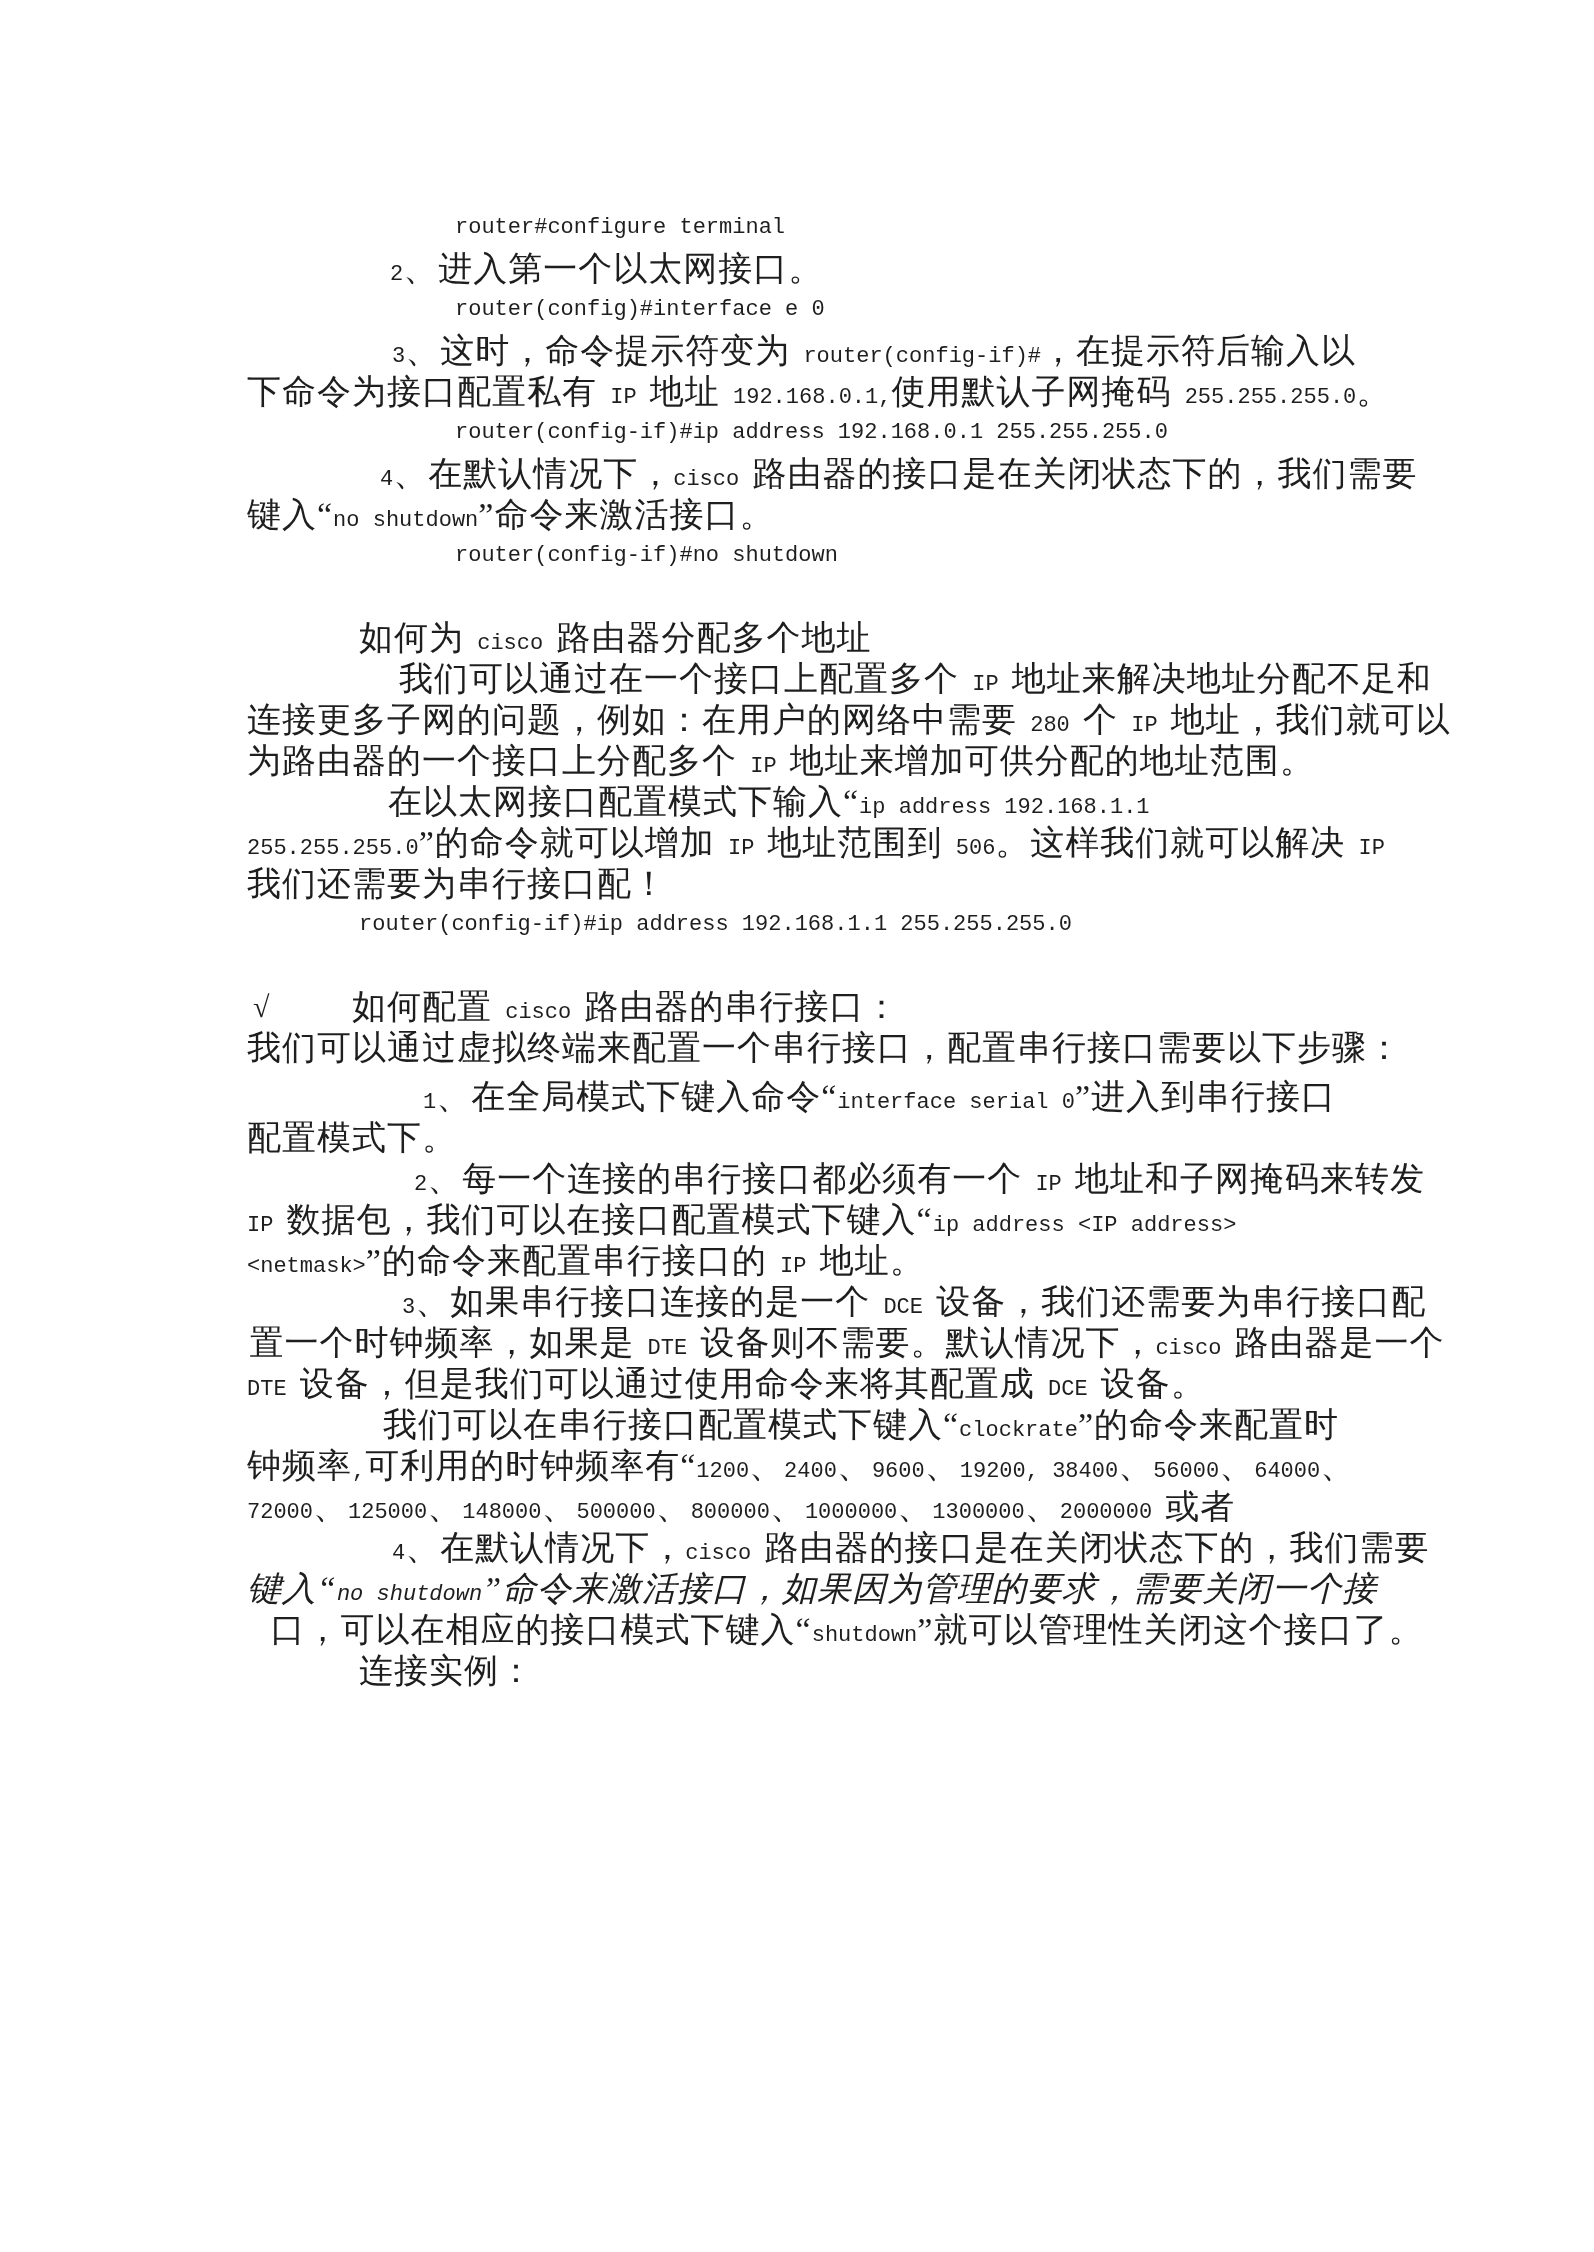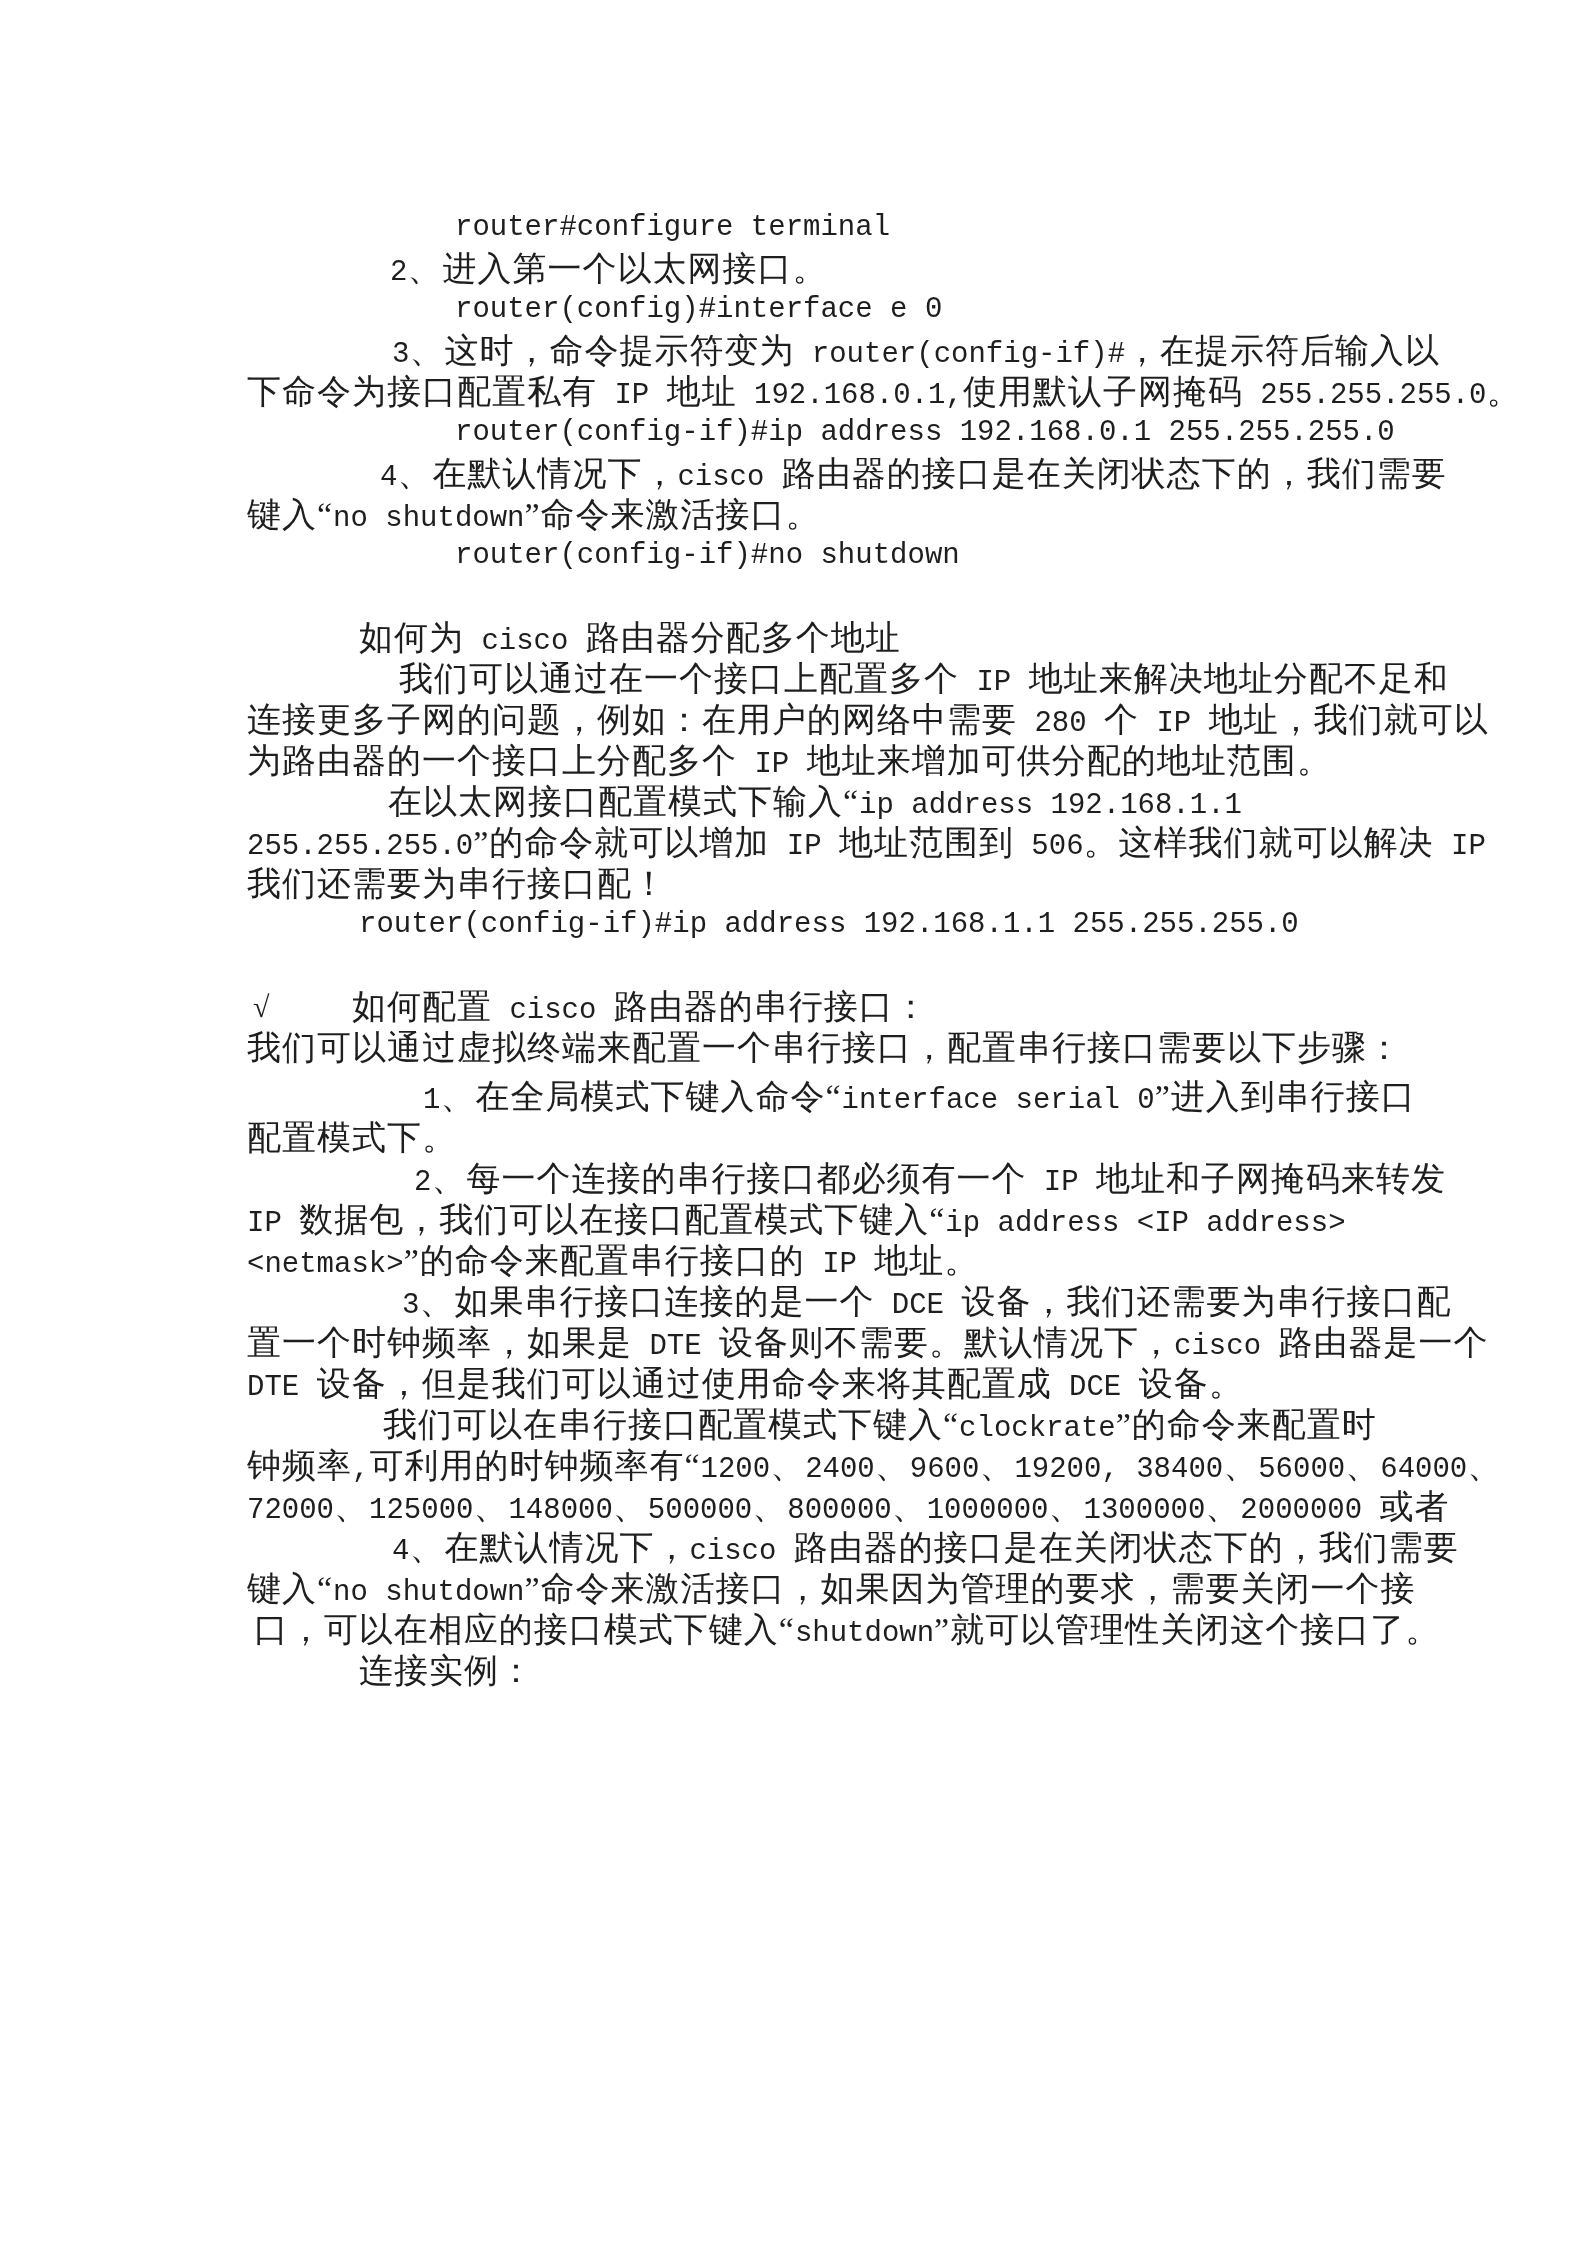--- a/index.html
+++ b/index.html
@@ -28,21 +28,21 @@
     line-height: 41px;
     font-size: 34px;
     letter-spacing: 1px;
     white-space: pre;
     color: #1e1e1e;
   }
   .line.blank { height: 41px; }
   
   .line.cmd, .lat {
     font-family: "Liberation Mono", "DejaVu Sans Mono", monospace;
-    font-size: 29px;
+    font-size: 22px;
     letter-spacing: 0;
   }
   .marker {
     position: absolute;
     left: 6px;
     top: 0;
     font-size: 30px;
     letter-spacing: 0;
   }
 </style>
@@ -77,17 +77,17 @@
       <div class="line" style="padding-left: 167px;"><span class="lat">2</span><span>、每一个连接的串行接口都必须有一个</span><span class="lat"> IP </span><span>地址和子网掩码来转发</span></div>
       <div class="line" style="padding-left: 0px;"><span class="lat">IP </span><span>数据包，我们可以在接口配置模式下键入“</span><span class="lat">ip address &lt;IP address&gt;</span></div>
       <div class="line" style="padding-left: 0px;"><span class="lat">&lt;netmask&gt;</span><span>”的命令来配置串行接口的</span><span class="lat"> IP </span><span>地址。</span></div>
       <div class="line" style="padding-left: 155px;"><span class="lat">3</span><span>、如果串行接口连接的是一个</span><span class="lat"> DCE </span><span>设备，我们还需要为串行接口配</span></div>
       <div class="line" style="padding-left: 0px; text-align: center;"><span>置一个时钟频率，如果是</span><span class="lat"> DTE </span><span>设备则不需要。默认情况下，</span><span class="lat">cisco </span><span>路由器是一个</span></div>
       <div class="line" style="padding-left: 0px;"><span class="lat">DTE </span><span>设备，但是我们可以通过使用命令来将其配置成</span><span class="lat"> DCE </span><span>设备。</span></div>
       <div class="line" style="padding-left: 136px;"><span>我们可以在串行接口配置模式下键入“</span><span class="lat">clockrate</span><span>”的命令来配置时</span></div>
       <div class="line" style="padding-left: 0px;"><span>钟频率</span><span class="lat">,</span><span>可利用的时钟频率有“</span><span class="lat">1200</span><span>、</span><span class="lat">2400</span><span>、</span><span class="lat">9600</span><span>、</span><span class="lat">19200, 38400</span><span>、</span><span class="lat">56000</span><span>、</span><span class="lat">64000</span><span>、</span></div>
       <div class="line" style="padding-left: 0px;"><span class="lat">72000</span><span>、</span><span class="lat">125000</span><span>、</span><span class="lat">148000</span><span>、</span><span class="lat">500000</span><span>、</span><span class="lat">800000</span><span>、</span><span class="lat">1000000</span><span>、</span><span class="lat">1300000</span><span>、</span><span class="lat">2000000 </span><span>或者</span></div>
       <div class="line" style="padding-left: 145px;"><span class="lat">4</span><span>、在默认情况下，</span><span class="lat">cisco </span><span>路由器的接口是在关闭状态下的，我们需要</span></div>
-      <div class="line" style="padding-left: 0px;"><span>键入“</span><span class="lat">no shutdown</span><span>”命令来激活接口，如果因为管理的要求，需要关闭一个接</span></div>
+      <div class="line" style="padding-left: 0px; font-style: italic;"><span>键入“</span><span class="lat">no shutdown</span><span>”命令来激活接口，如果因为管理的要求，需要关闭一个接</span></div>
       <div class="line" style="padding-left: 0px; text-align: center;"><span>口，可以在相应的接口模式下键入“</span><span class="lat">shutdown</span><span>”就可以管理性关闭这个接口了。</span></div>
       <div class="line" style="padding-left: 112px;"><span>连接实例：</span></div>
     </div>
 </div>
 
 </body></html>

